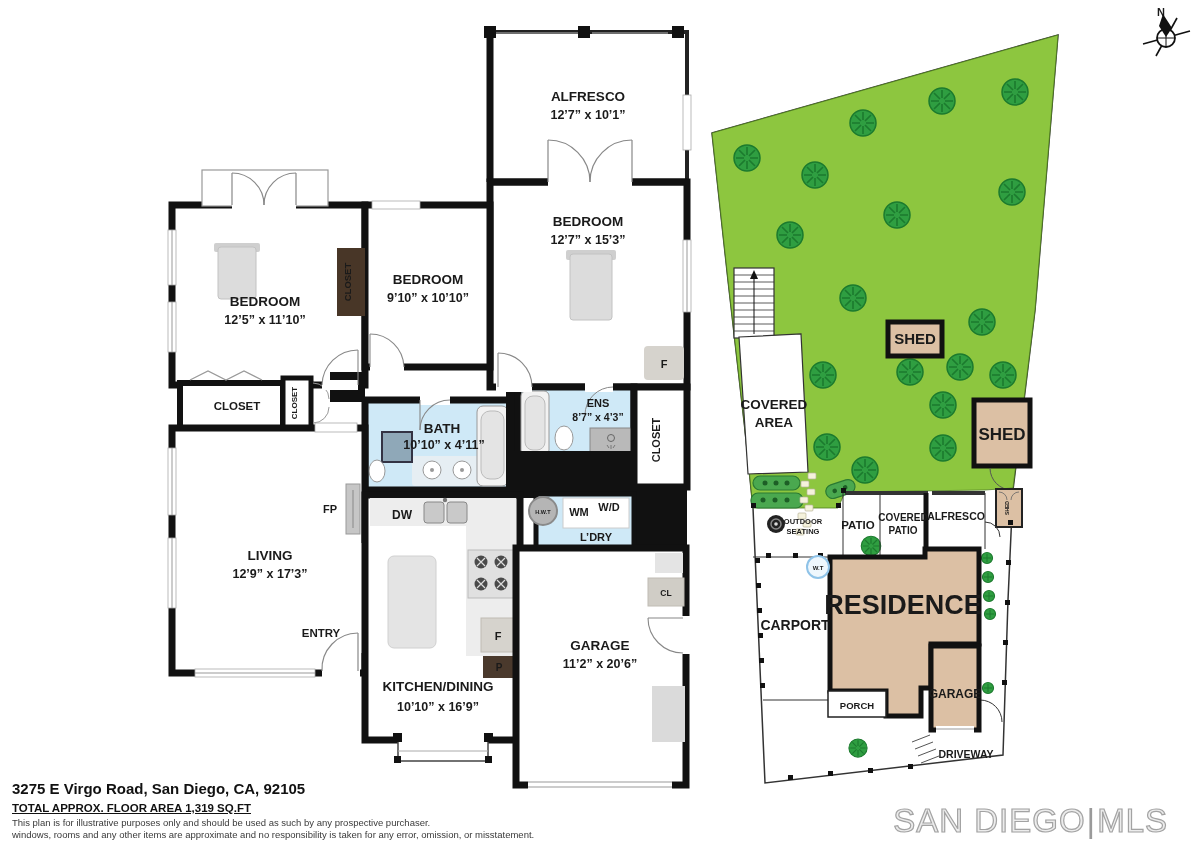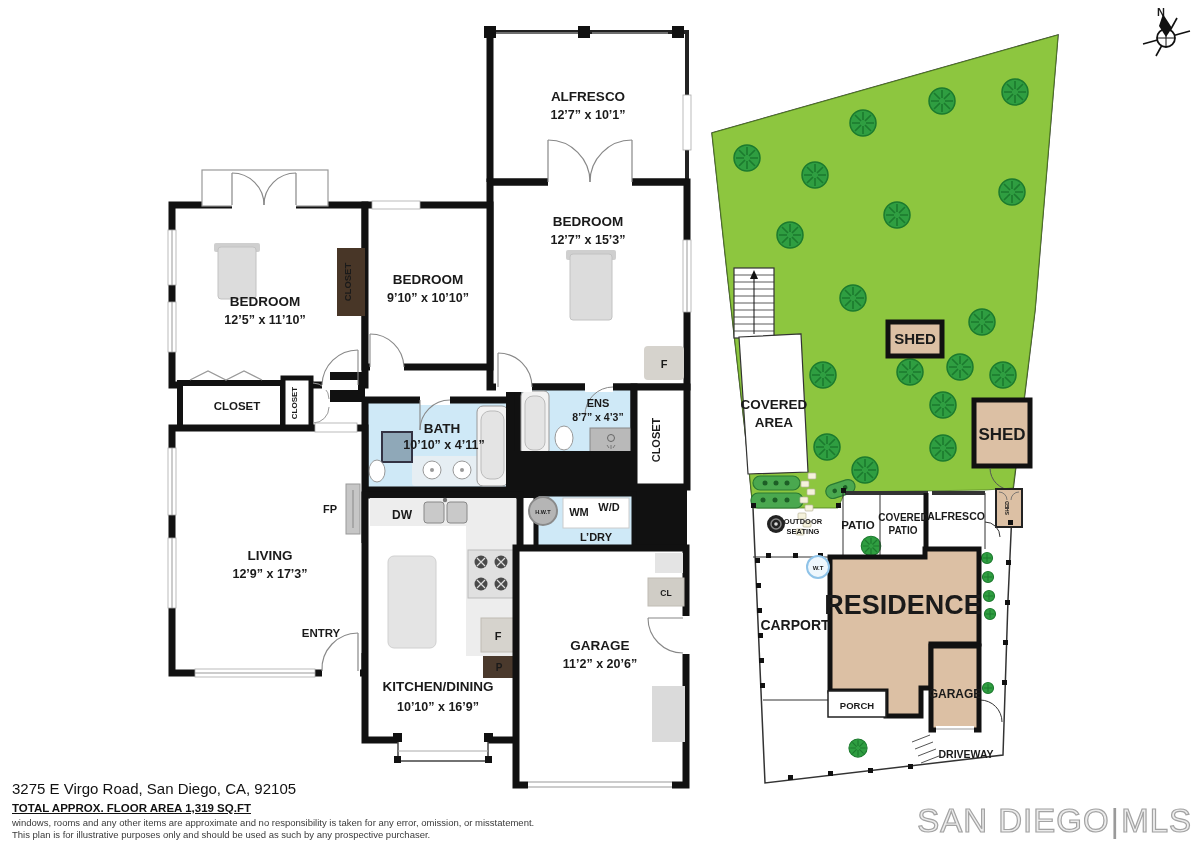--- a/index.html
+++ b/index.html
@@ -2,24 +2,24 @@
 <html><head>
 <meta charset="utf-8">
 <style>
   html,body{margin:0;padding:0;background:#fff;}
   .page{position:relative;width:1200px;height:848px;background:#fff;overflow:hidden;
         font-family:"Liberation Sans",sans-serif;}
   svg text{font-family:"Liberation Sans",sans-serif;fill:#1a1a1a;}
   .tn{font-size:13.5px;font-weight:700;}
   .td{font-size:12.5px;font-weight:600;}
   .titleblock{position:absolute;left:12px;top:780px;color:#111;}
-  .addr{font-size:15px;font-weight:400;}
+  .addr{font-size:15px;font-weight:700;}
   .area{font-size:11.5px;font-weight:700;margin-top:5px;text-decoration:underline;}
   .disc{font-size:9.5px;color:#3a3a3a;line-height:1.28;margin-top:3px;}
-  .brand{position:absolute;right:8px;bottom:8px;font-size:33px;letter-spacing:1px;
+  .brand{position:absolute;right:32px;bottom:8px;font-size:33px;letter-spacing:1px;
          color:#ececec;-webkit-text-stroke:1.2px #a3a3a3;font-weight:500;white-space:nowrap;}
   .brand .divider{-webkit-text-stroke:0;color:#9a9a9a;font-weight:400;padding:0 1px;}
 </style>
 </head>
 <body>
 
 <div class="page">
 <svg width="1200" height="848" viewBox="0 0 1200 848">
   <defs>
     <g id="sym-tree">
@@ -434,19 +434,19 @@
     <line x1="1157" y1="38" x2="1175" y2="38" stroke="#111" stroke-width="1"></line>
     <polygon points="1163,14 1172,28 1166,37 1159,26" fill="#111"></polygon>
   </g>
 </svg>
 
   
   <div class="titleblock">
     <div class="addr">3275 E Virgo Road, San Diego, CA, 92105</div>
     <div class="area">TOTAL APPROX. FLOOR AREA 1,319 SQ.FT</div>
     <div class="disc">
+      <div>This plan is for illustrative purposes only and should be used as such by any prospective purchaser.</div>
       <div>windows, rooms and any other items are approximate and no responsibility is taken for any error, omission, or misstatement.</div>
-      <div>This plan is for illustrative purposes only and should be used as such by any prospective purchaser.</div>
     </div>
   </div>
 
   <div class="brand"><span>SAN DIEGO</span><span class="divider">|</span><span>MLS</span></div>
 </div>
 
 </body></html>

